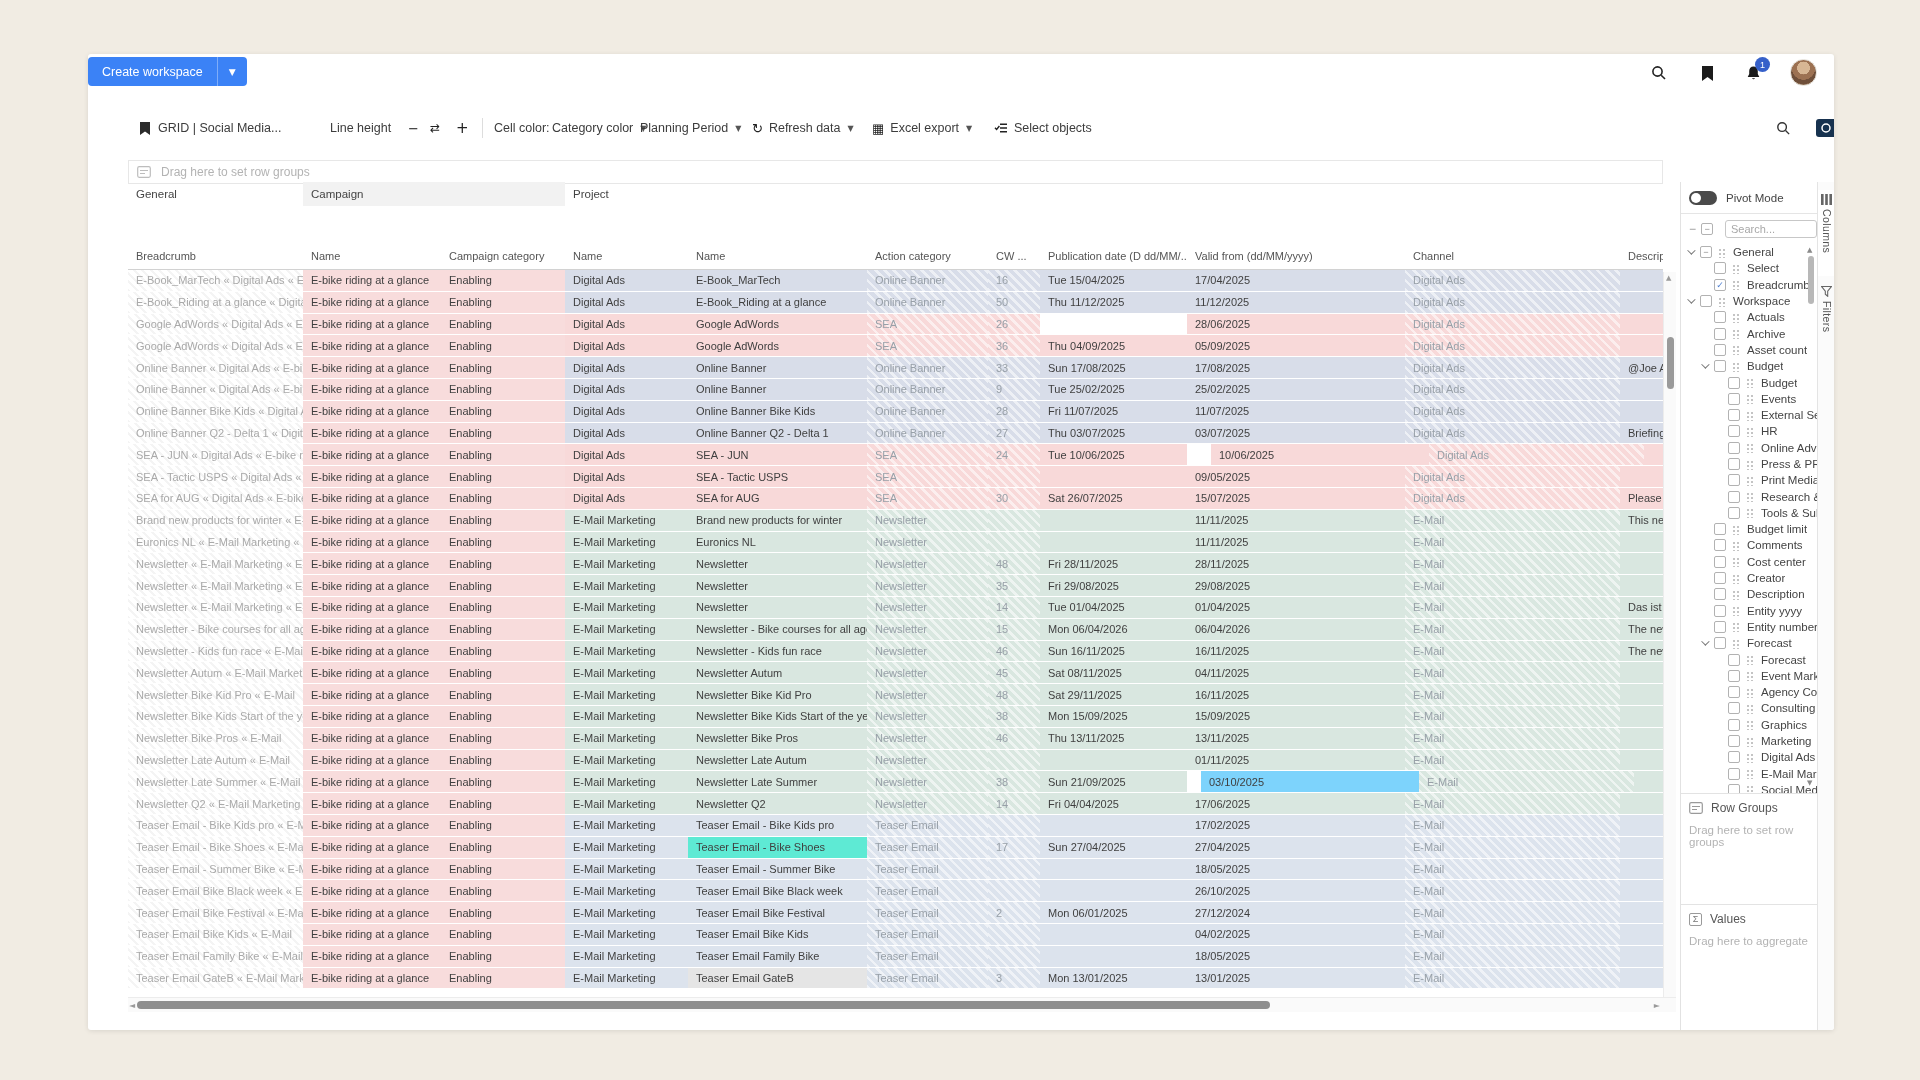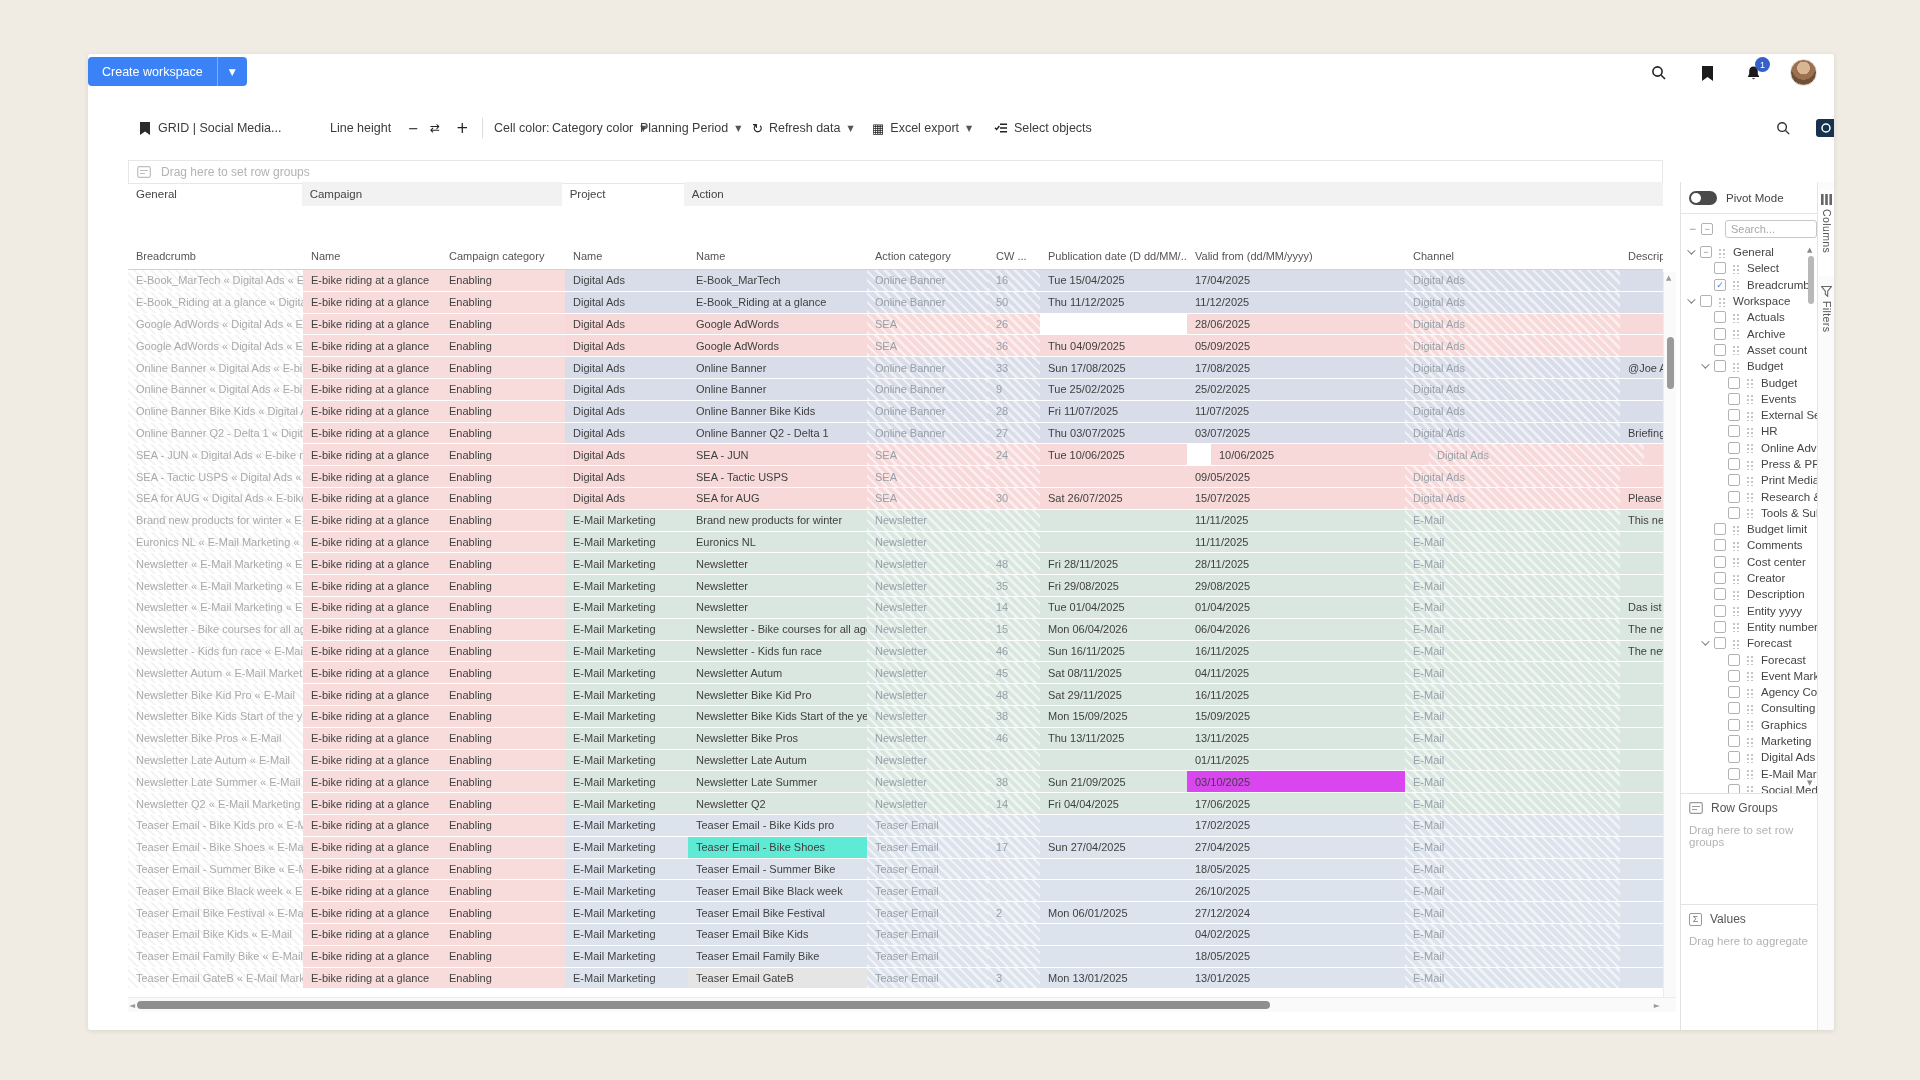--- a/index.html
+++ b/index.html
@@ -165,21 +165,20 @@
         <path d="M3 4.5h8M3 7.5h5" stroke="#bdbdbd" stroke-width="1.2"></path>
       </svg>
     <span>Drag here to set row groups</span>
   </div>
 
   <div id="grid">
     <div class="ghead-groups">
         <div class="ggroup" style="width: 175px;">General</div>
         <div class="ggroup shaded" style="width: 262px;">Campaign</div>
         <div class="ggroup" style="width: 123px;">Project</div>
-        <div class="ggroup shaded" style="width: 987px;">Action</div>
       </div>
     <div class="ghead-spacer"></div>
     <div class="ghead-cols">
         <div class="gcol" style="width: 175px;">Breadcrumb</div>
         <div class="gcol" style="width: 138px;">Name</div>
         <div class="gcol" style="width: 124px;">Campaign category</div>
         <div class="gcol" style="width: 123px;">Name</div>
         <div class="gcol" style="width: 179px;">Name</div>
         <div class="gcol" style="width: 121px;">Action category</div>
         <div class="gcol" style="width: 52px;">CW ...</div>
@@ -490,21 +489,21 @@
         </div>
         <div class="grow">
           <div class="gc bcell" style="width: 175px;">Newsletter Late Summer « E-Mail</div>
           <div class="gc" style="width: 138px; background-color: rgb(248, 220, 220);">E-bike riding at a glance</div>
           <div class="gc" style="width: 124px; background-color: rgb(248, 220, 220);">Enabling</div>
           <div class="gc" style="width: 123px; background-color: rgb(217, 231, 224);">E-Mail Marketing</div>
           <div class="gc" style="width: 179px; background-color: rgb(217, 231, 224);">Newsletter Late Summer</div>
           <div class="gc hatch" style="width: 121px; background-color: rgb(217, 231, 224); background-image: repeating-linear-gradient(45deg, rgba(255, 255, 255, 0.55) 0px, rgba(255, 255, 255, 0.55) 2.5px, rgba(255, 255, 255, 0) 2.5px, rgba(255, 255, 255, 0) 6.5px);">Newsletter</div>
           <div class="gc hatch" style="width: 52px; background-color: rgb(217, 231, 224); background-image: repeating-linear-gradient(45deg, rgba(255, 255, 255, 0.55) 0px, rgba(255, 255, 255, 0.55) 2.5px, rgba(255, 255, 255, 0) 2.5px, rgba(255, 255, 255, 0) 6.5px);">38</div>
           <div class="gc" style="width: 147px; background-color: rgb(217, 231, 224);">Sun 21/09/2025</div>
-          <div class="gc" style="width: 218px; background-color: #d946ef;">03/10/2025</div>
+          <div class="gc" style="width: 218px; background-color: #7dd3fc; margin-left: 14px;">03/10/2025</div>
           <div class="gc hatch" style="width: 215px; background-color: rgb(217, 231, 224); background-image: repeating-linear-gradient(45deg, rgba(255, 255, 255, 0.55) 0px, rgba(255, 255, 255, 0.55) 2.5px, rgba(255, 255, 255, 0) 2.5px, rgba(255, 255, 255, 0) 6.5px);">E-Mail</div>
           <div class="gc" style="width: 60px; background-color: rgb(217, 231, 224);"></div>
         </div>
         <div class="grow">
           <div class="gc bcell" style="width: 175px;">Newsletter Q2 « E-Mail Marketing « E-</div>
           <div class="gc" style="width: 138px; background-color: rgb(248, 220, 220);">E-bike riding at a glance</div>
           <div class="gc" style="width: 124px; background-color: rgb(248, 220, 220);">Enabling</div>
           <div class="gc" style="width: 123px; background-color: rgb(217, 231, 224);">E-Mail Marketing</div>
           <div class="gc" style="width: 179px; background-color: rgb(217, 231, 224);">Newsletter Q2</div>
           <div class="gc hatch" style="width: 121px; background-color: rgb(217, 231, 224); background-image: repeating-linear-gradient(45deg, rgba(255, 255, 255, 0.55) 0px, rgba(255, 255, 255, 0.55) 2.5px, rgba(255, 255, 255, 0) 2.5px, rgba(255, 255, 255, 0) 6.5px);">Newsletter</div>

